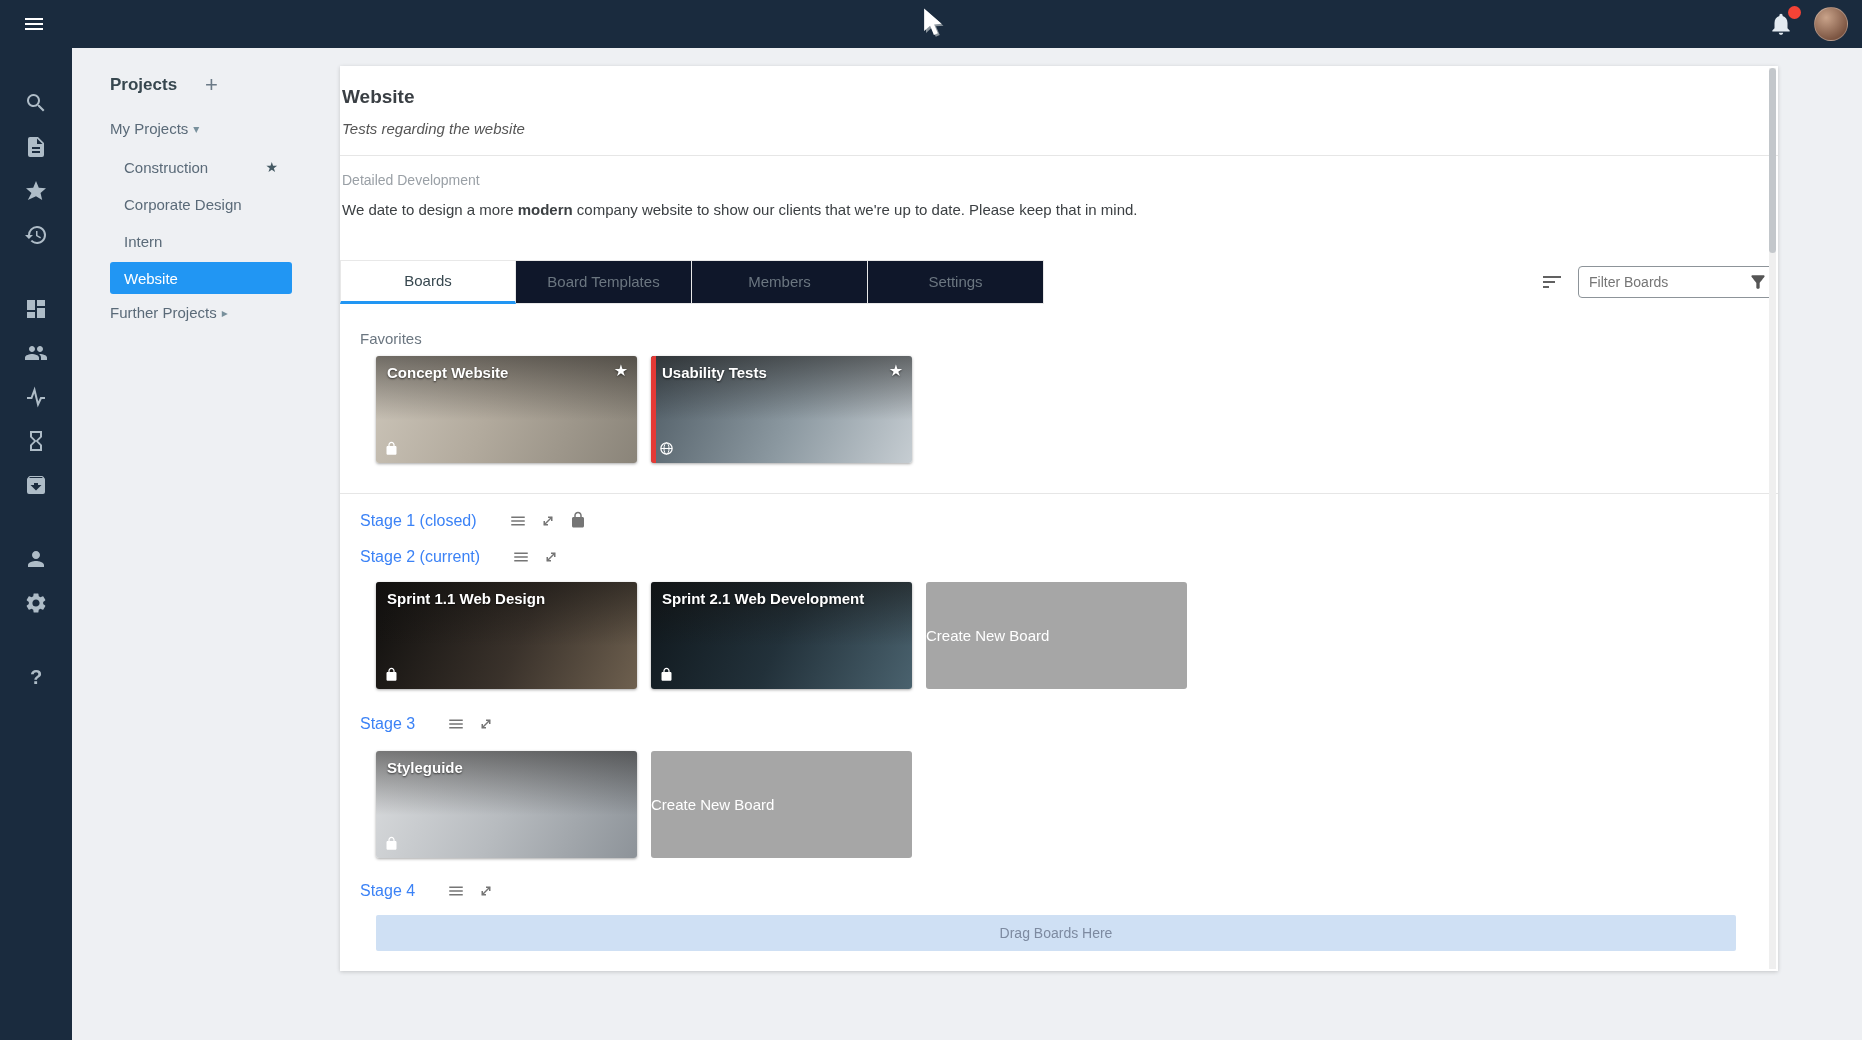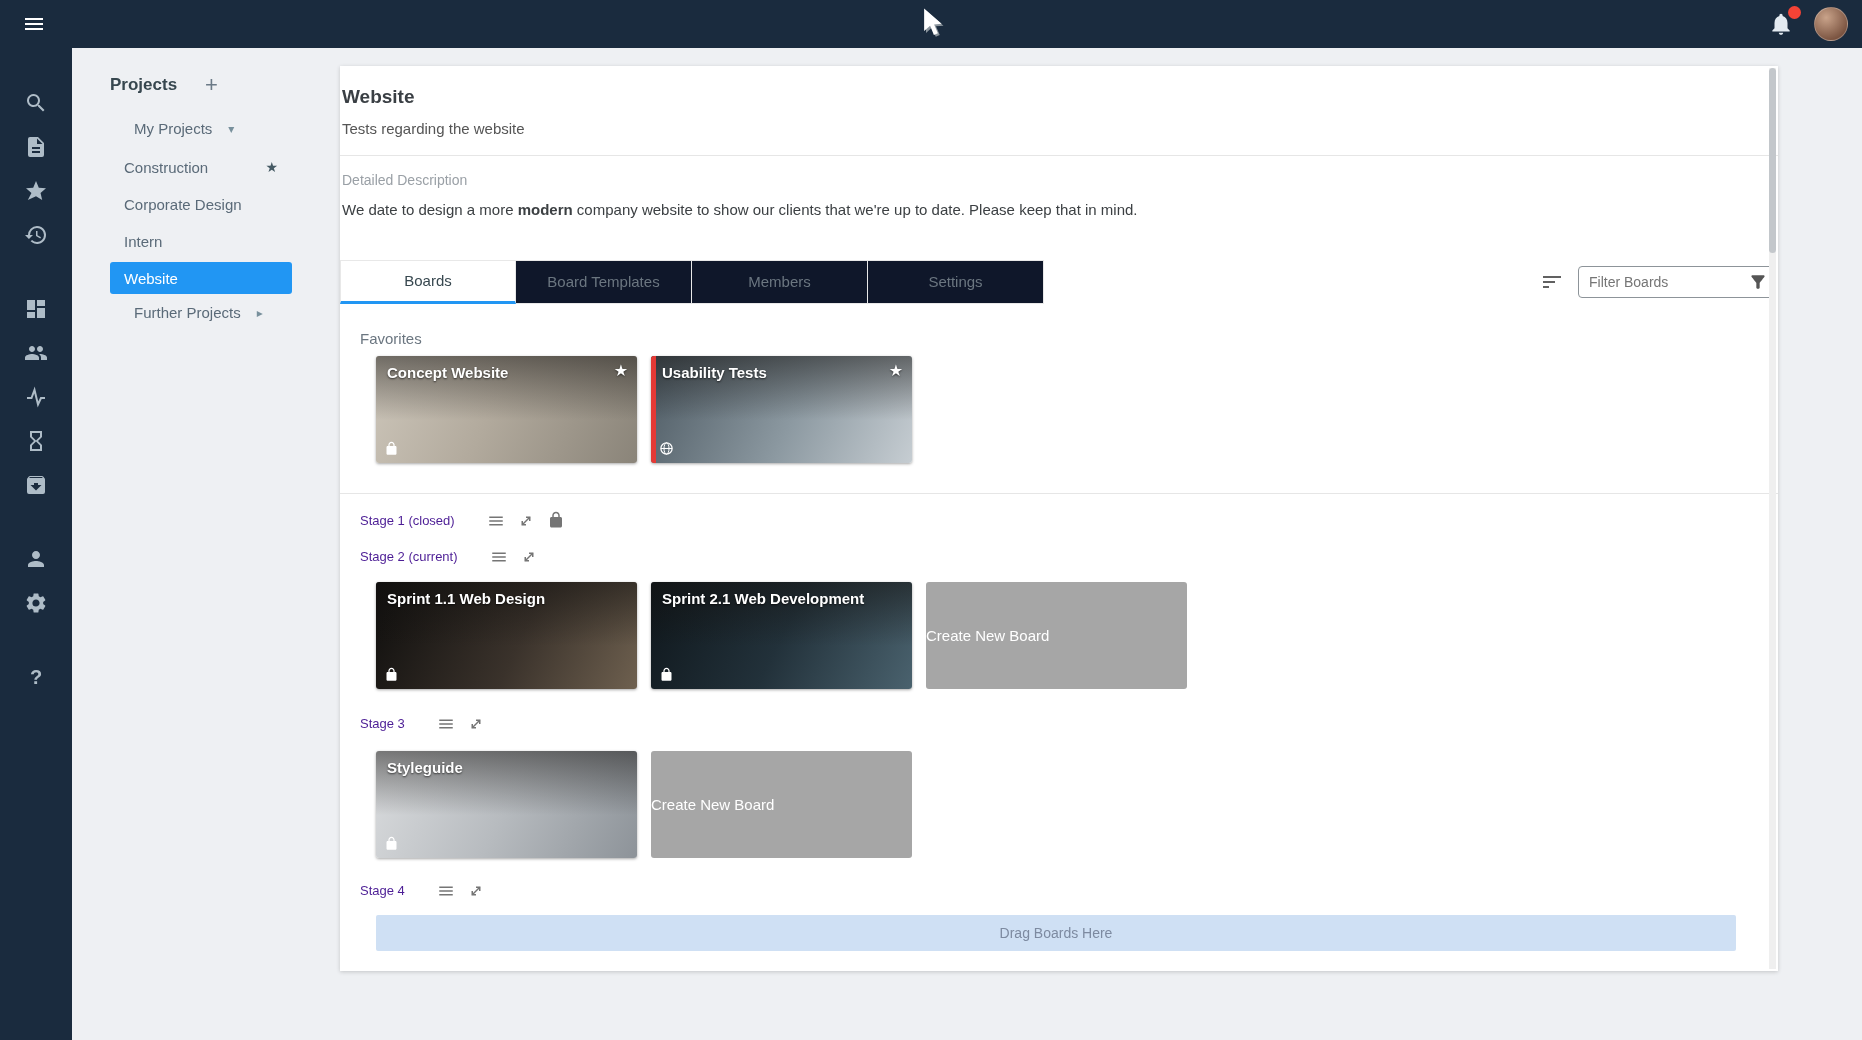--- a/index.html
+++ b/index.html
@@ -40,38 +40,38 @@
   .rail-btn.gap{ margin-top:30px; }
   .rail-help{ font-size:20px; font-weight:bold; color:#aebcc7; line-height:1;}
 
   
   .sidebar{
     position:absolute; left:72px; top:48px; bottom:0; width:268px; padding:26px 0 0 38px;
   }
   .sidebar-header{ display:flex; align-items:center; gap:28px; margin-bottom:24px;}
   .sidebar-title{ font-size:17px; font-weight:bold; color:#37474f;}
   .plus-btn{ background:none; border:none; font-size:22px; color:#6b7a87; cursor:pointer; line-height:1;}
-  .group-row{ display:flex; align-items:center; gap:16px; color:#5a6a78; font-size:15px;
-    margin-bottom:14px; cursor:pointer;margin-left:24px;}
+  .group-row{ display:flex; align-items:center; gap:5px; color:#5a6a78; font-size:15px;
+    margin-bottom:14px; cursor:pointer;}
   .caret{ font-size:12px; color:#78909c;}
   .proj-item{
     width:182px; height:32px; display:flex; align-items:center; justify-content:space-between;
     padding:0 14px; margin-bottom:5px; border-radius:3px; font-size:15px; color:#5a6a78; cursor:pointer;
   }
   .proj-item.selected{ background:#2196f3; color:#fff; }
   .proj-star{ font-size:14px; color:#455a64;}
   .further-row{ margin-top:10px; }
 
   
   .panel{
     position:absolute; left:340px; top:66px; width:1438px; height:905px;
     background:#fff; box-shadow:0 1px 4px rgba(0,0,0,.18); overflow:hidden; padding-top:20px;
   }
   .panel h1{ font-size:19px; font-weight:bold; color:#3a3f44; margin-left:2px;}
-  .subtitle{ margin-top:12px; margin-left:2px; font-size:15px; color:#555;}
+  .subtitle{ margin-top:12px; margin-left:2px; font-size:15px; color:#555;font-style:italic;}
   .divider{ border:none; border-top:1px solid #e6e6e6; margin-top:18px;}
   .desc-label{ margin-top:16px; margin-left:2px; font-size:14px; color:#9aa0a6;}
   .desc{ margin-top:12px; margin-left:2px; font-size:15px; color:#3c4043; line-height:1.3;}
 
   .tabbar{ margin-top:40px; display:flex; align-items:center; height:44px;}
   .tab{
     width:176px; height:44px; background:#0f172a; border:1px solid #e8e8e8; border-left:none;
     font-size:15px; color:#6b7680; cursor:pointer; font-family:inherit;
   }
   .tab:first-child{ border-left:1px solid #e8e8e8;}
@@ -92,21 +92,21 @@
 
   .board-row{ display:flex; gap:14px; margin-left:36px;}
   .board-row.fav{ margin-top:8px;}
   .divider.full{ margin-top:30px;}
 
   .stage-row{ display:flex; align-items:center; gap:10px; margin-left:20px; height:22px;}
   .stage-row.s1{ margin-top:16px;}
   .stage-row.s2{ margin-top:14px;}
   .stage-row.s3{ margin-top:24px;}
   .stage-row.s4{ margin-top:22px;}
-  .stage-name{ font-size:13px; color:#4c1d95; margin-right:22px;}
+  .stage-name{ font-size:16px; color:#3b82f6; margin-right:22px;}
   .stage-icon-btn{ background:none; border:none; color:#757575; cursor:pointer; width:20px; height:20px; padding:0;}
   .stage-icon-btn svg, .stage-lock svg{ width:18px; height:18px;}
   .stage-lock{ color:#757575; width:20px; height:20px;}
 
   .board-row.cards{ margin-top:14px;}
   .board-row.cards3{ margin-top:16px;}
 
   .board-card{
     position:relative; width:261px; height:107px; border-radius:3px; overflow:hidden;
     box-shadow:0 1px 3px rgba(0,0,0,.35); cursor:pointer;
@@ -254,21 +254,21 @@
   <div class="group-row further-row">
     <span>Further Projects</span>
     <span class="caret">▸</span>
   </div>
 </aside>
 
 <main class="panel">
   <h1>Website</h1>
   <p class="subtitle">Tests regarding the website</p>
   <hr class="divider">
-  <p class="desc-label">Detailed Description</p>
+  <p class="desc-label">Detailed Development</p>
   <p class="desc"><span>We date to design a more </span><b>modern</b><span> company website to show our clients that we're up to date. Please keep that in mind.</span></p>
 
   <div class="tabbar">
     <button class="tab active">Boards</button>
     <button class="tab">Board Templates</button>
     <button class="tab">Members</button>
     <button class="tab">Settings</button>
     <div class="tab-actions">
       <button class="sort-btn">
         <svg viewBox="0 0 24 24">

